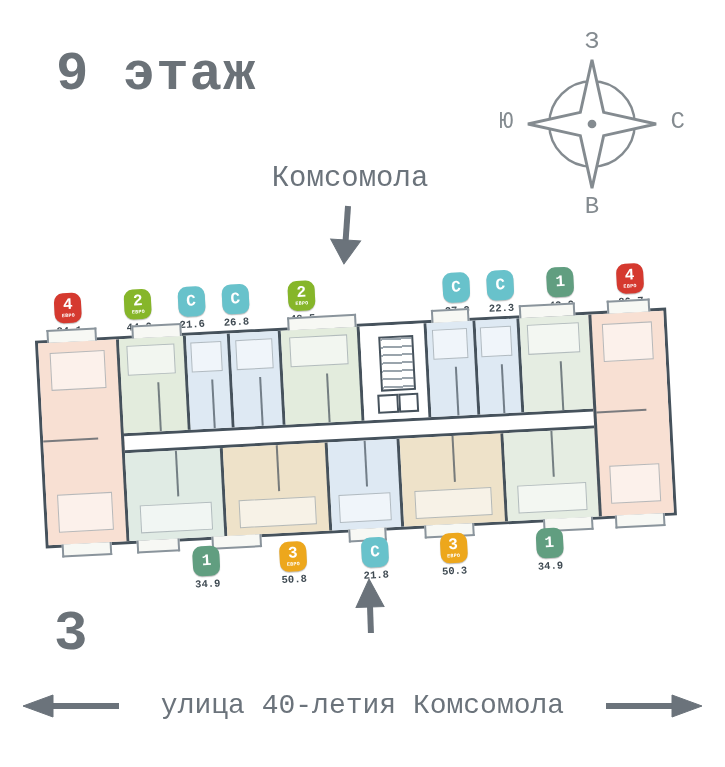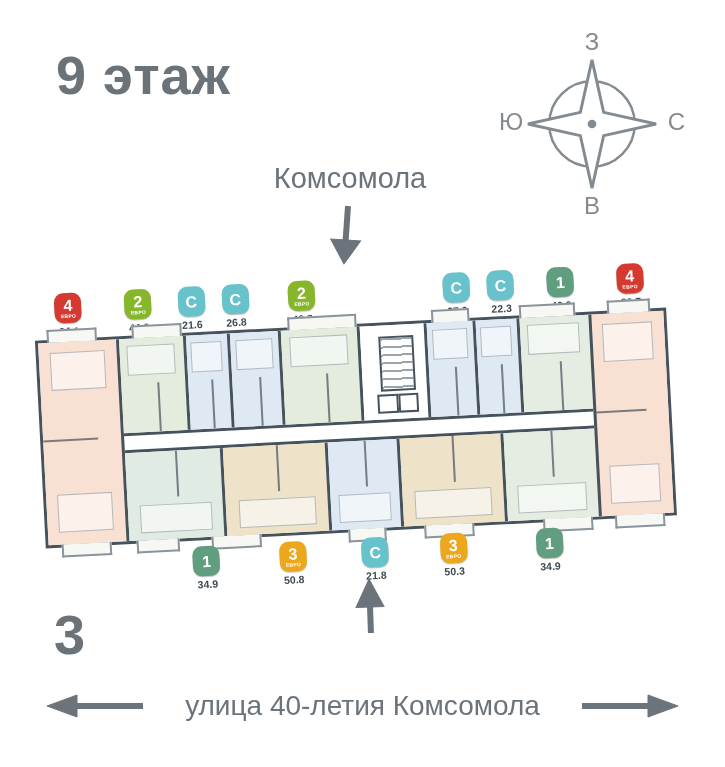--- a/index.html
+++ b/index.html
@@ -1,17 +1,17 @@
 <!DOCTYPE html>
 <html><head>
 <meta charset="utf-8">
 <style>
   html,body{margin:0;padding:0;background:#fff;}
   .page{position:relative;width:725px;height:767px;background:#ffffff;overflow:hidden;
-        font-family:Liberation Sans, sans-serif;color:#6b737b;}
+        font-family:Liberation Mono, monospace;color:#6b737b;}
 
   
   .floor-title{position:absolute;left:56px;top:44px;font-size:54px;font-weight:700;
                letter-spacing:1px;color:#6b7278;}
   .building-number{position:absolute;left:54px;top:602px;font-size:56px;font-weight:700;color:#6b7278;}
 
   
   .compass{position:absolute;left:500px;top:30px;width:184px;height:186px;}
   .compass svg{position:absolute;left:24px;top:26px;}
   .compass .c-label{position:absolute;font-size:24px;color:#848b90;}

